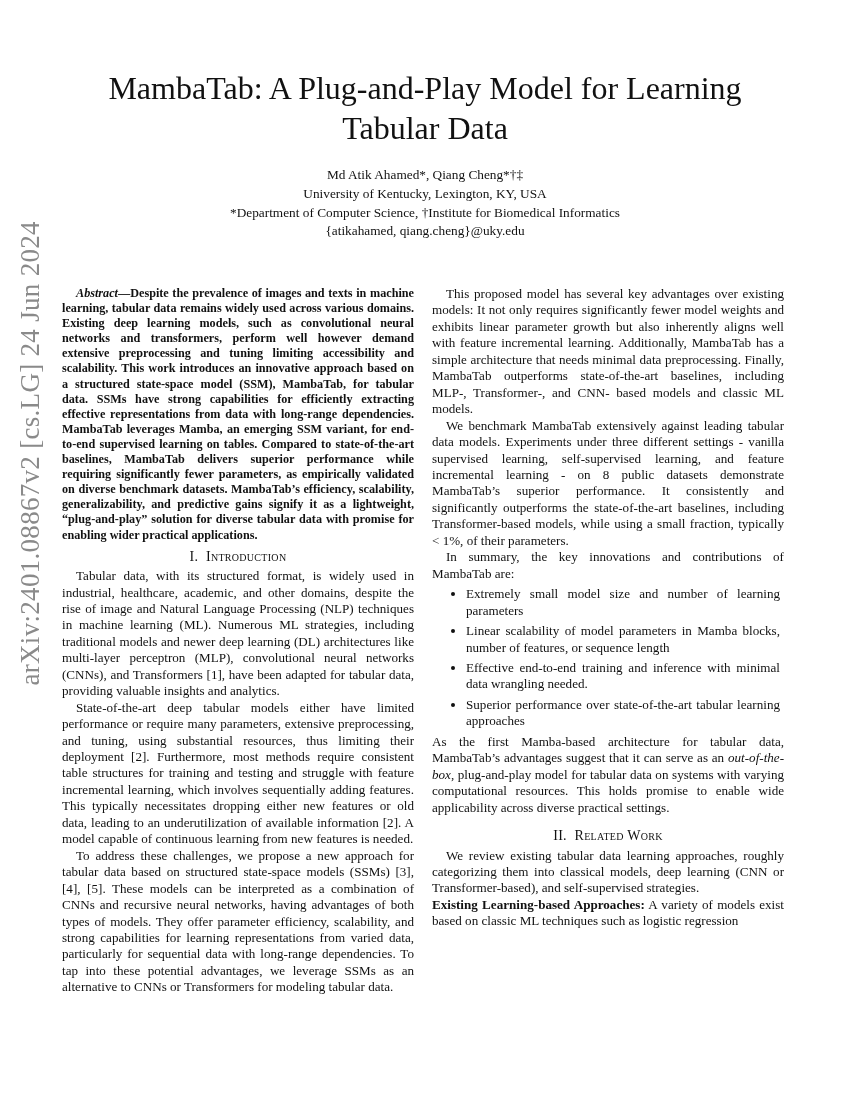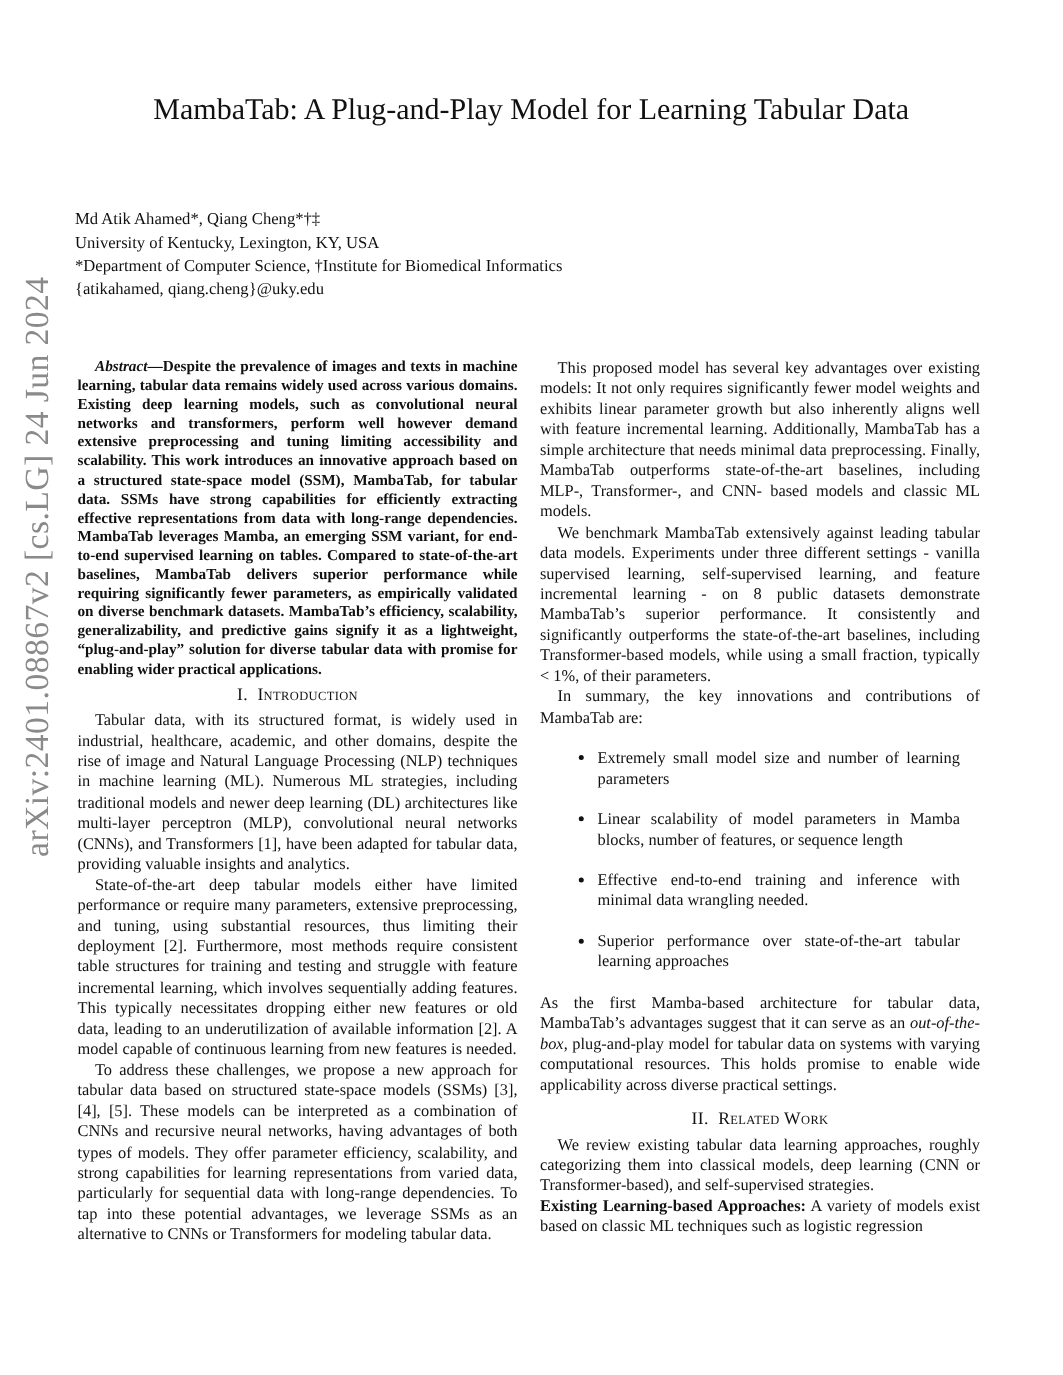--- a/index.html
+++ b/index.html
@@ -1,37 +1,37 @@
 <!DOCTYPE html>
 <html><head>
 <meta charset="utf-8">
 <style>
   html, body { margin:0; padding:0; background:#ffffff; }
   body { width:850px; height:1100px; position:relative; overflow:hidden;
          font-family:"Liberation Serif", "DejaVu Serif", serif; color:#111; }
   .title { position:absolute; top:68px; left:60px; width:730px; text-align:center;
-           font-size:24px; line-height:40px; font-weight:normal; margin:0; }
-  .authors { position:absolute; top:166px; left:60px; width:730px; 
+           font-size:32px; line-height:40px; font-weight:normal; margin:0; }
+  .authors { position:absolute; top:166px; left:60px; width:730px; text-align:center;
              font-size:13.3px; line-height:18.8px; }
   .authors div { margin:0; }
   .arxiv { position:absolute; left:-170px; top:470px; width:400px; text-align:center;
            transform:rotate(-90deg); transform-origin:center center;
            font-size:27px; color:#8a8a8a; letter-spacing:0.3px; white-space:nowrap; }
   .col { position:absolute; top:286px; width:352px; font-size:13.1px; line-height:16.45px;
          text-align:justify; hyphens:none; }
   .col1 { left:62px; }
   .col2 { left:432px; }
   .col p { margin:0; text-indent:14px; }
   .col p.noindent { text-indent:0; }
   .abstract { font-weight:bold; font-size:12.2px; line-height:15.1px; margin:0; text-indent:14px; }
   .abstract .abs-label { font-style:italic; }
   .sec { text-align:center; font-size:14px; margin:6px 0 3px 0; letter-spacing:0.3px; }
   .sec .sc { font-variant:small-caps; }
   ul.bul { margin:2px 0 2px 0; padding-left:30px; }
-  ul.bul li { margin:16px; padding-left:0; }
+  ul.bul li { margin:4px; padding-left:0; }
   .it { font-style:italic; }
   .bd { font-weight:bold; }
 </style>
 </head>
 <body>
 
 <h1 class="title">MambaTab: A Plug-and-Play Model for Learning Tabular Data</h1>
 
 <div class="authors">
   <div>Md Atik Ahamed*, Qiang Cheng*†‡</div>

